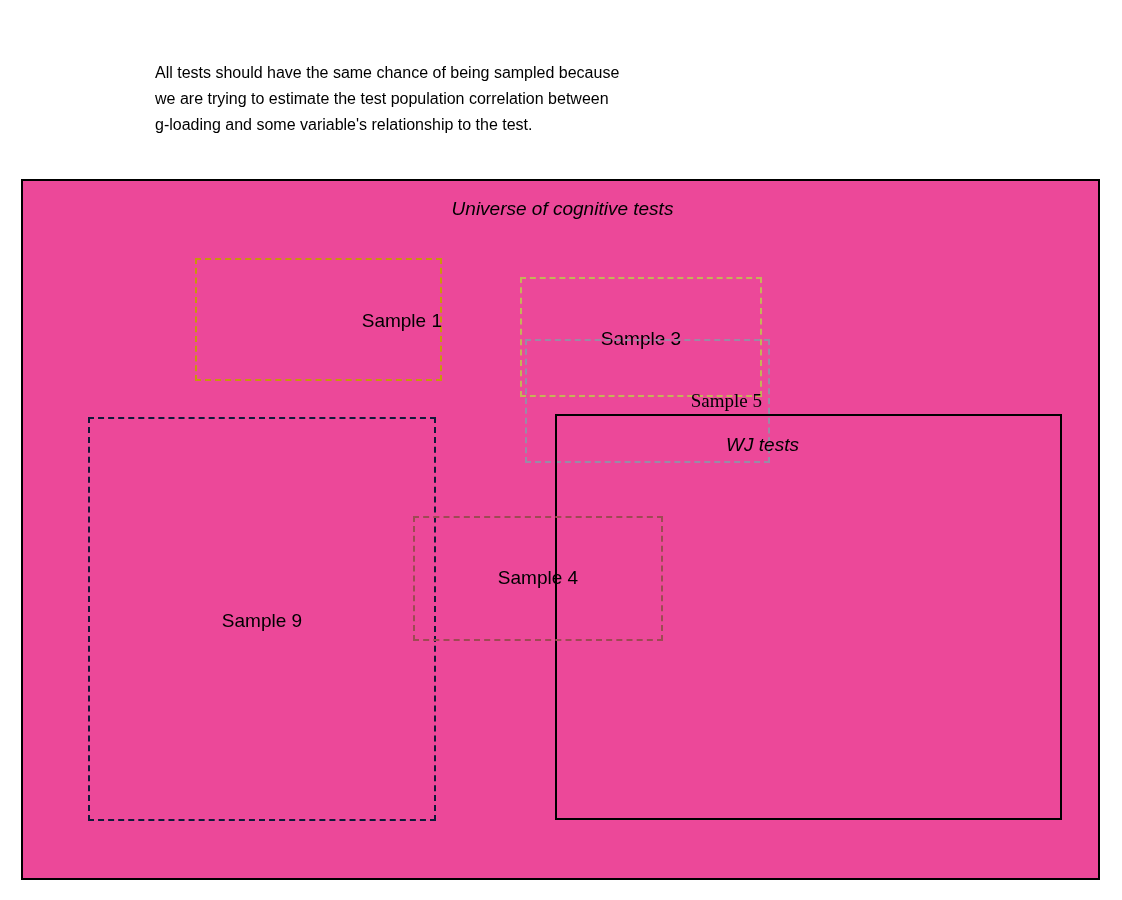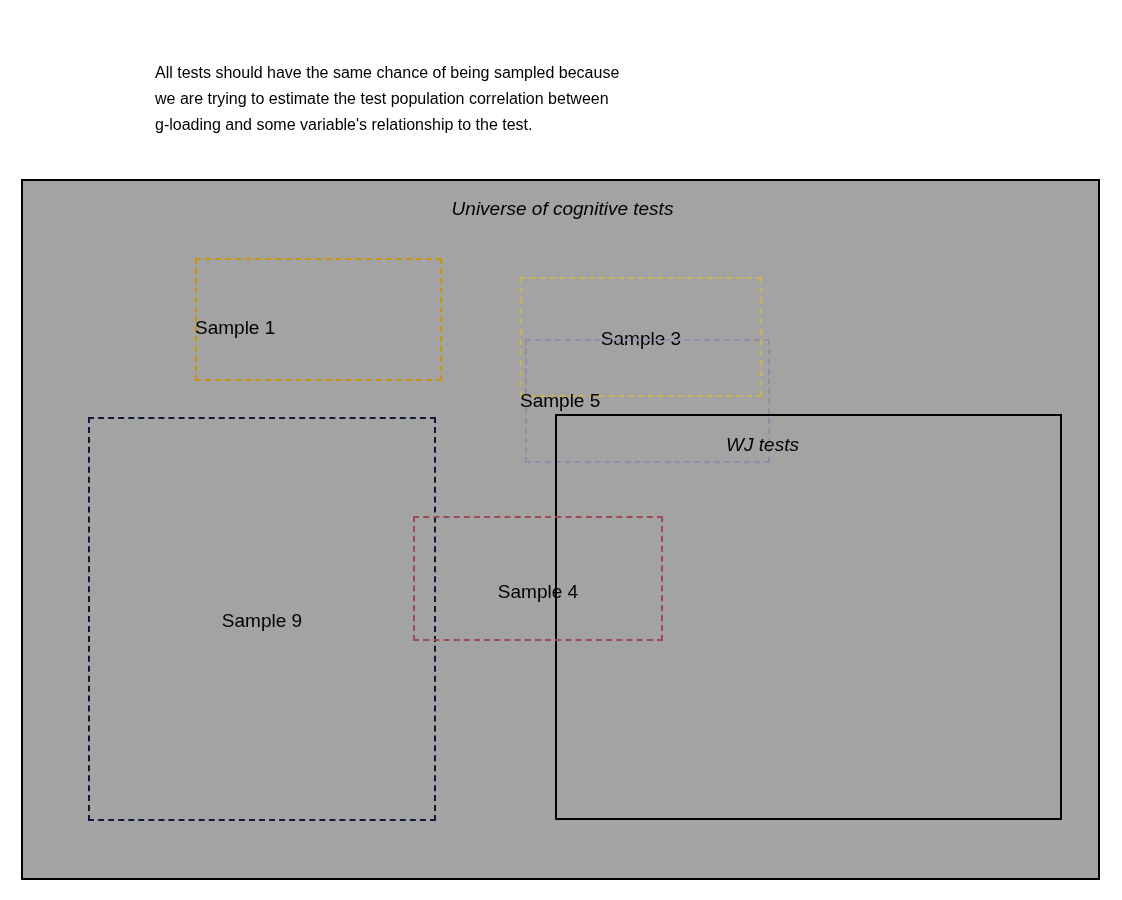--- a/index.html
+++ b/index.html
@@ -47,21 +47,21 @@
 
   
   #diagram {
     position: absolute;
     left: 21px;
     top: 179px;
     width: 1079px;
     height: 701px;
     border: 2px solid #000000;
     box-sizing: border-box;
-    background: #a3a3a3;
+    background: #ec4899;
   }
 
   .box {
     position: absolute;
     box-sizing: border-box;
     background: transparent;
   }
 
   .label {
     position: absolute;
@@ -103,27 +103,27 @@
   #box-wj {
     left: 532px; top: 233px; width: 507px; height: 406px;
     border: 2px solid #000000;
   }
   #box-sample4 {
     left: 390px; top: 335px; width: 250px; height: 125px;
     border: 2px dashed #9e4a53;
   }
 
   
-  #label-sample1 { left: 172px; top: 130px; width: 247px; text-align: left; margin-top: 7px; }
+  #label-sample1 { left: 172px; top: 130px; width: 247px; text-align: right; }
   #label-sample2 { left: 497px; top: 148px; width: 242px; text-align: center; }
-  #label-sample5 { left: 497px; top: 210px; width: 242px; text-align: left; }
+  #label-sample5 { left: 497px; top: 210px; width: 242px; text-align: right; font-family: Liberation Serif, serif; }
   #label-wais    { left: 65px;  top: 255px; width: 348px; text-align: center; }
   #label-wj      { left: 532px; top: 254px; width: 415px; text-align: center; }
   #label-sample3 { left: 65px;  top: 430px; width: 348px; text-align: center; }
-  #label-sample4 { left: 390px; top: 401px; width: 250px; text-align: center; }
+  #label-sample4 { left: 390px; top: 387px; width: 250px; text-align: center; }
 </style>
 </head>
 <body>
 
 <div id="header">
   <div id="subtitle">All tests should have the same chance of being sampled because
 we are trying to estimate the test population correlation between
 g-loading and some variable's relationship to the test.</div>
 </div>
 

